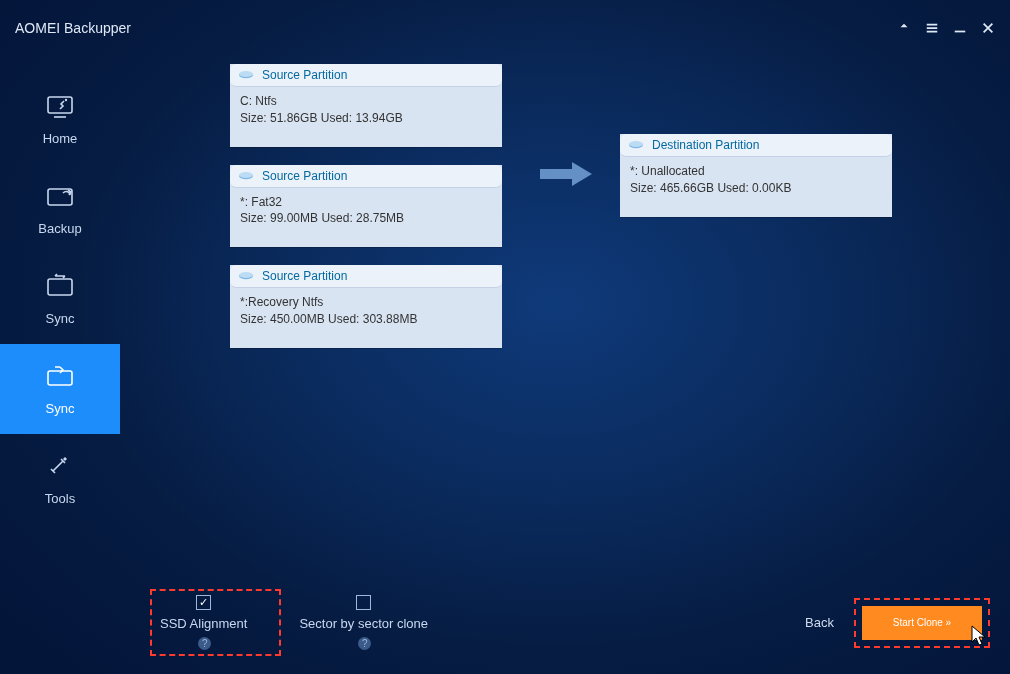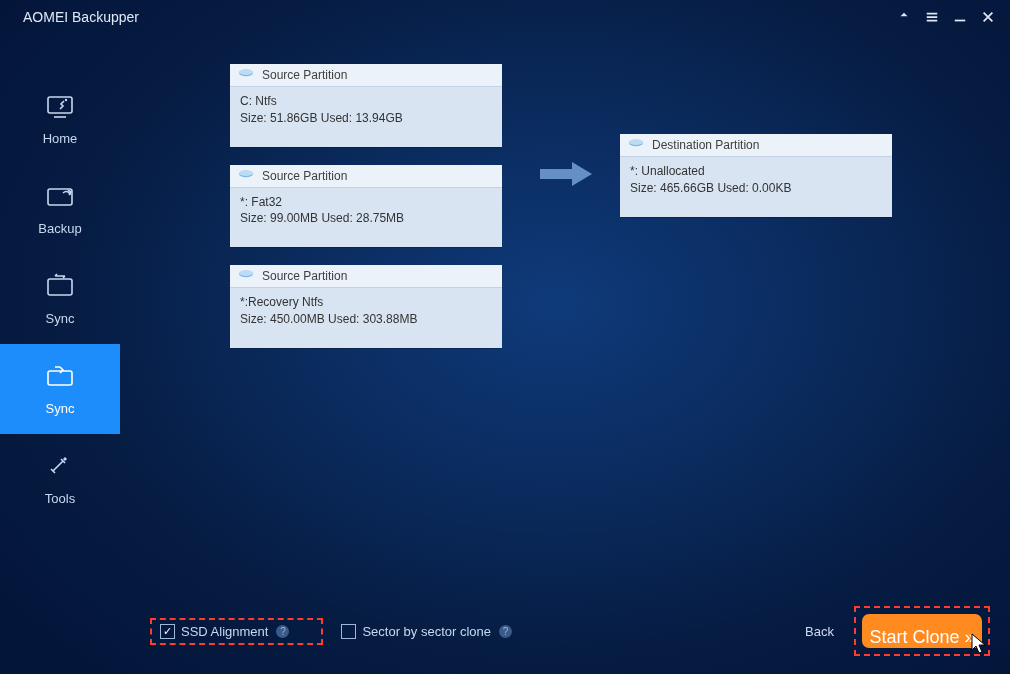--- a/index.html
+++ b/index.html
@@ -11,23 +11,22 @@
     color: #fff;
     overflow: hidden;
     position: relative;
   }
 
   
   .titlebar {
     height: 34px;
     display: flex;
     align-items: center;
-    padding: 0 8px 0 15px;
+    padding: 11px 8px 0 15px;
     color: #dfe8f5;
-    margin-left: 8px;
   }
   .titlebar .app-title {
     font-size: 14px;
     flex: 1;
   }
   .titlebar .title-btn {
     width: 28px;
     height: 28px;
     display: flex;
     align-items: center;
@@ -116,22 +115,24 @@
     color: #333;
     font-size: 12px;
     margin-bottom: 18px;
     box-shadow: 0 1px 0 rgba(0,0,0,0.2);
   }
   .card-head {
     background: #ecf2fa;
     border-bottom: 1px solid #c4d2e6;
     padding: 4px 8px;
     display: flex;
+    align-items: center;
     gap: 8px;
-    color: #404040;
+    color: #0369a1;
+    border-radius: 6px;
   }
   .card-head .disk-icon svg { display: block; }
   .card-body {
     padding: 6px 10px 20px 10px;
     line-height: 1.4;
     color: #333;
   }
 
   .dest-col {
     position: absolute;
@@ -156,20 +157,21 @@
     align-items: center;
     font-size: 13px;
     color: #c8d8ef;
   }
   .chk {
     display: flex;
     align-items: center;
     gap: 6px;
     margin-right: 24px;
     cursor: pointer;
+    flex-direction: column;
   }
   .chk-box {
     width: 13px;
     height: 13px;
     border: 1.5px solid #9fb7d9;
     display: flex;
     align-items: center;
     justify-content: center;
     font-size: 11px;
     color: #fff;
@@ -199,26 +201,25 @@
     color: #cfdcf0;
     padding: 0 20px;
     cursor: pointer;
   }
   .start-btn {
     background: #ff8a1f;
     color: #fff;
     width: 120px;
     height: 34px;
     display: flex;
-    align-items: flex-end;
+    align-items: center;
     justify-content: center;
     gap: 4px;
-    font-size: 18px;
+    font-size: 10px;
     cursor: pointer;
-    border-radius: 7px;
   }
   .start-wrap {
     border: 2px dashed #ff3a2f;
     padding: 6px;
     position: relative;
   }
   .cursor {
     position: absolute;
     bottom: -4px;
     right: -1px;

